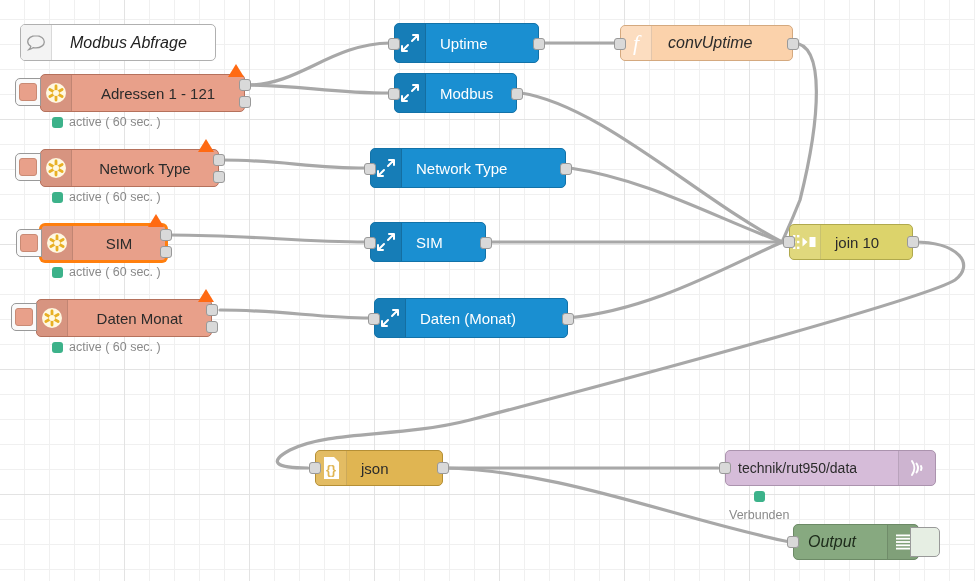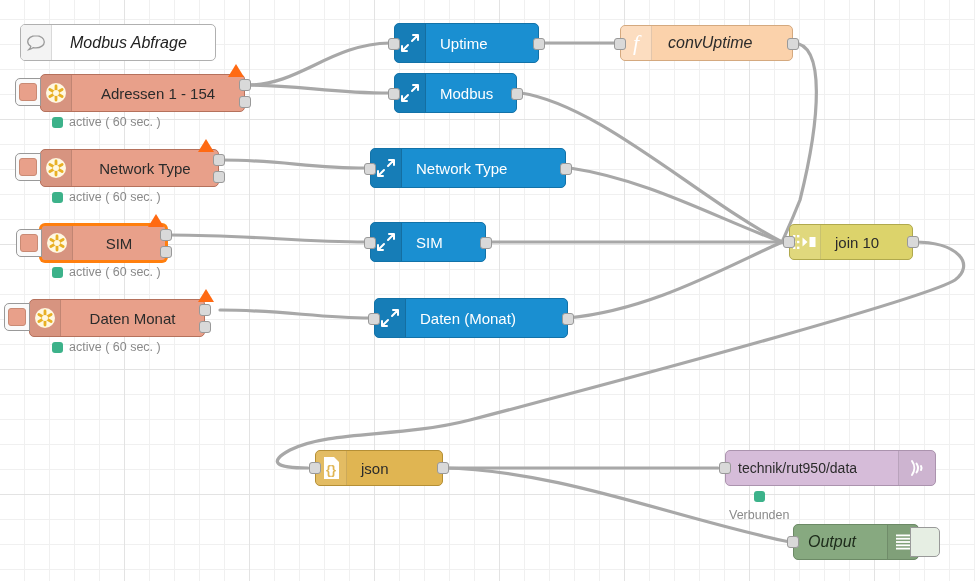--- a/index.html
+++ b/index.html
@@ -165,21 +165,21 @@
       <svg width="22" height="22" viewBox="0 0 22 22">
           <circle cx="11" cy="11" r="10" fill="#fff8e1"></circle>
       <g fill="#e8b024">
             <rect x="9.6" y="2.5" width="2.8" height="17" rx="1.4"></rect>
       <rect x="9.6" y="2.5" width="2.8" height="17" rx="1.4" transform="rotate(60 11 11)"></rect>
       <rect x="9.6" y="2.5" width="2.8" height="17" rx="1.4" transform="rotate(120 11 11)"></rect>
           </g>
       <circle cx="11" cy="11" r="3" fill="#fff8e1"></circle>
         </svg>
     </div>
-    <div class="label">Adressen 1 - 154</div>
+    <div class="label">Adressen 1 - 121</div>
     <div class="port" style="right:-7px;top:4px;"></div>
     <div class="port" style="right:-7px;top:21px;"></div>
   </div>
   <div class="warn-tri" style="left:228px;top:64px;"></div>
   <div class="status" style="left:52px;top:115px;">
     <span class="dot"></span>
     <span>active ( 60 sec. )</span>
   </div>
 
   <div class="node n-modbus" style="left:40px;top:149px;width:179px;">
@@ -225,21 +225,21 @@
     <div class="label">SIM</div>
     <div class="port" style="right:-7px;top:3px;"></div>
     <div class="port" style="right:-7px;top:20px;"></div>
   </div>
   <div class="warn-tri" style="left:148px;top:214px;"></div>
   <div class="status" style="left:52px;top:265px;">
     <span class="dot"></span>
     <span>active ( 60 sec. )</span>
   </div>
 
-  <div class="node n-modbus" style="left:29px;top:299px;width:176px;">
+  <div class="node n-modbus" style="left:36px;top:299px;width:176px;">
     <div class="btn-left">
         <i></i>
       </div>
     <div class="icon-box">
       <svg width="22" height="22" viewBox="0 0 22 22">
           <circle cx="11" cy="11" r="10" fill="#fff8e1"></circle>
       <g fill="#e8b024">
             <rect x="9.6" y="2.5" width="2.8" height="17" rx="1.4"></rect>
       <rect x="9.6" y="2.5" width="2.8" height="17" rx="1.4" transform="rotate(60 11 11)"></rect>
       <rect x="9.6" y="2.5" width="2.8" height="17" rx="1.4" transform="rotate(120 11 11)"></rect>

